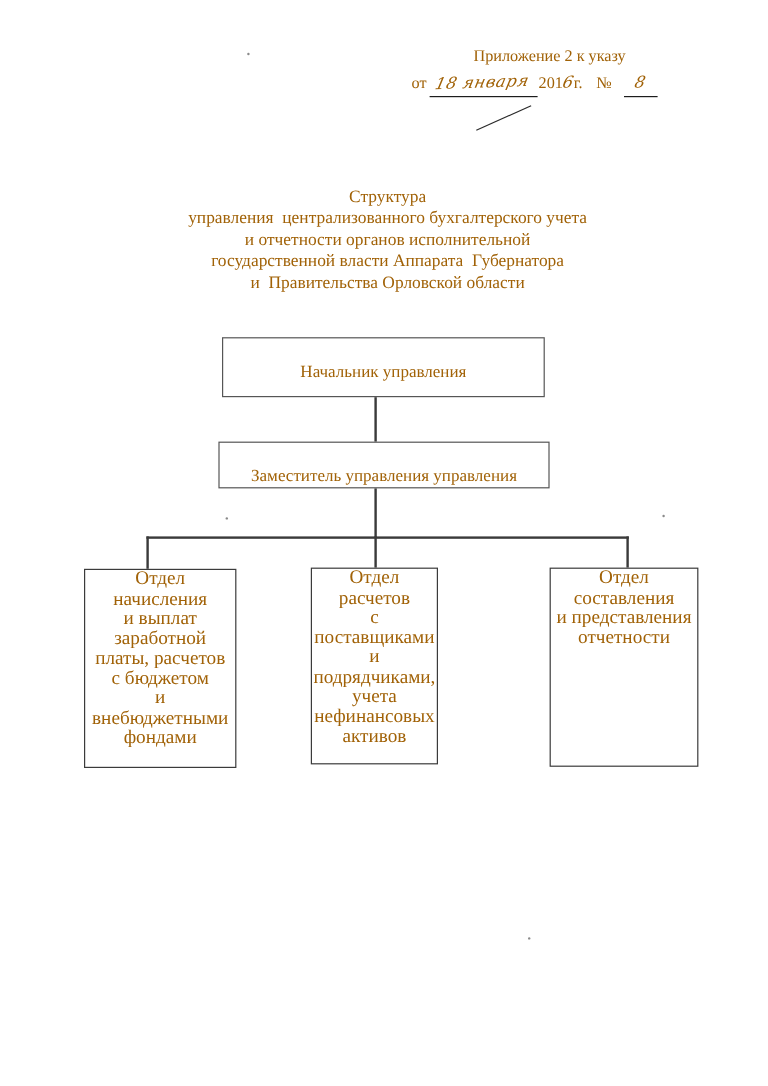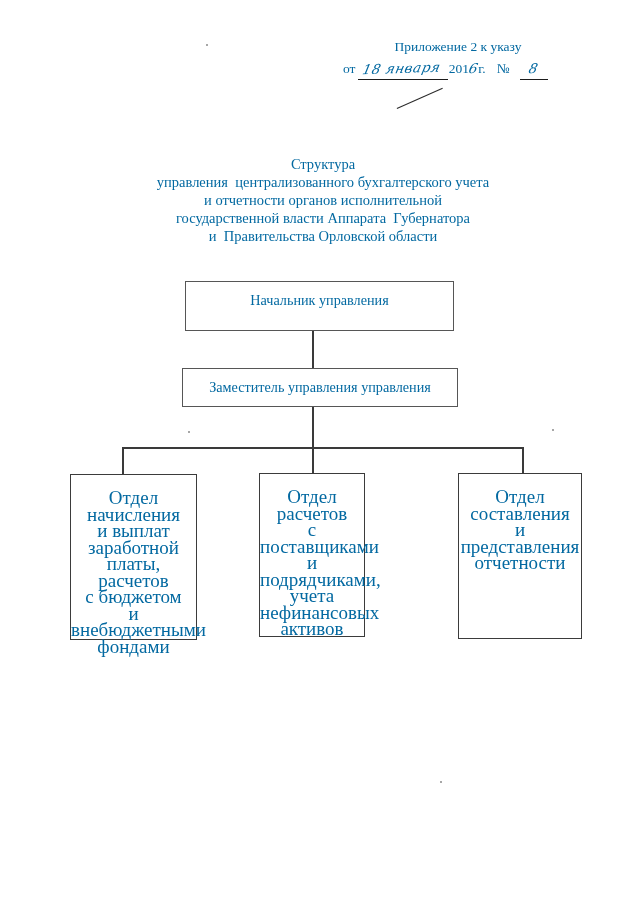--- a/index.html
+++ b/index.html
@@ -3,21 +3,21 @@
 <meta charset="utf-8">
 <style>
   html, body { margin: 0; padding: 0; background: #e8e8e8; }
   .page {
     position: relative;
     width: 640px;
     height: 905px;
     margin: 0 auto;
     background: #ffffff;
     font-family: "Liberation Serif", "DejaVu Serif", serif;
-    color: #0369a1;
+    color: #a16207;
     overflow: hidden;
   }
 
   
   .appendix {
     position: absolute;
     left: 341px;
     top: 36px;
     width: 234px;
     font-size: 13.5px;
@@ -75,25 +75,25 @@
   
   .obox {
     position: absolute;
     box-sizing: border-box;
     border: 1.6px solid #474747;
     background: #ffffff;
     font-size: 14.2px;
     line-height: 17px;
     text-align: center;
     white-space: pre-line;
-    padding-top: 10px;
+    padding-top: 20px;
   }
   .obox.head   { left: 185px; top: 281px; width: 269px; height: 50px; border-color: #565656; }
   .obox.deputy { left: 182px; top: 368px; width: 276px; height: 39px; border-color: #565656; }
-  .obox.dept   { font-size: 19px; line-height: 16.5px; padding-top: 15px; border-color: #3b3b3b; }
+  .obox.dept   { font-size: 16px; line-height: 16.5px; padding-top: 0; border-color: #3b3b3b; }
   .obox.dept1  { left: 70px;  top: 474px; width: 127px; height: 166px; }
   .obox.dept2  { left: 259px; top: 473px; width: 106px; height: 164px; }
   .obox.dept3  { left: 458px; top: 473px; width: 124px; height: 166px; }
 
   .conn { position: absolute; background: #3a3a3a; }
   .conn.v { width: 1.5px; }
   .conn.h { height: 1.5px; }
   .c-head-deputy { left: 312px; top: 331px; height: 37px; }
   .c-deputy-bus  { left: 312px; top: 407px; height: 41px; }
   .c-bus         { left: 122px; top: 447px; width: 402px; }

